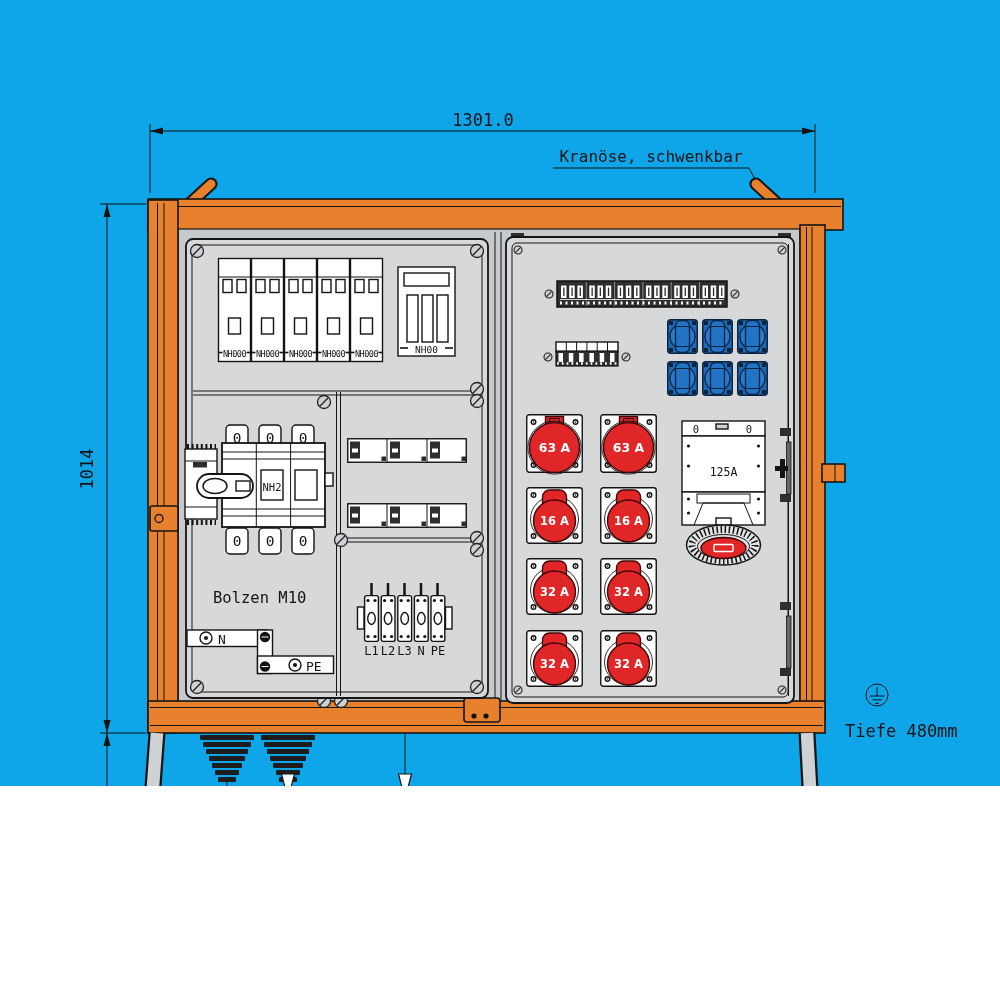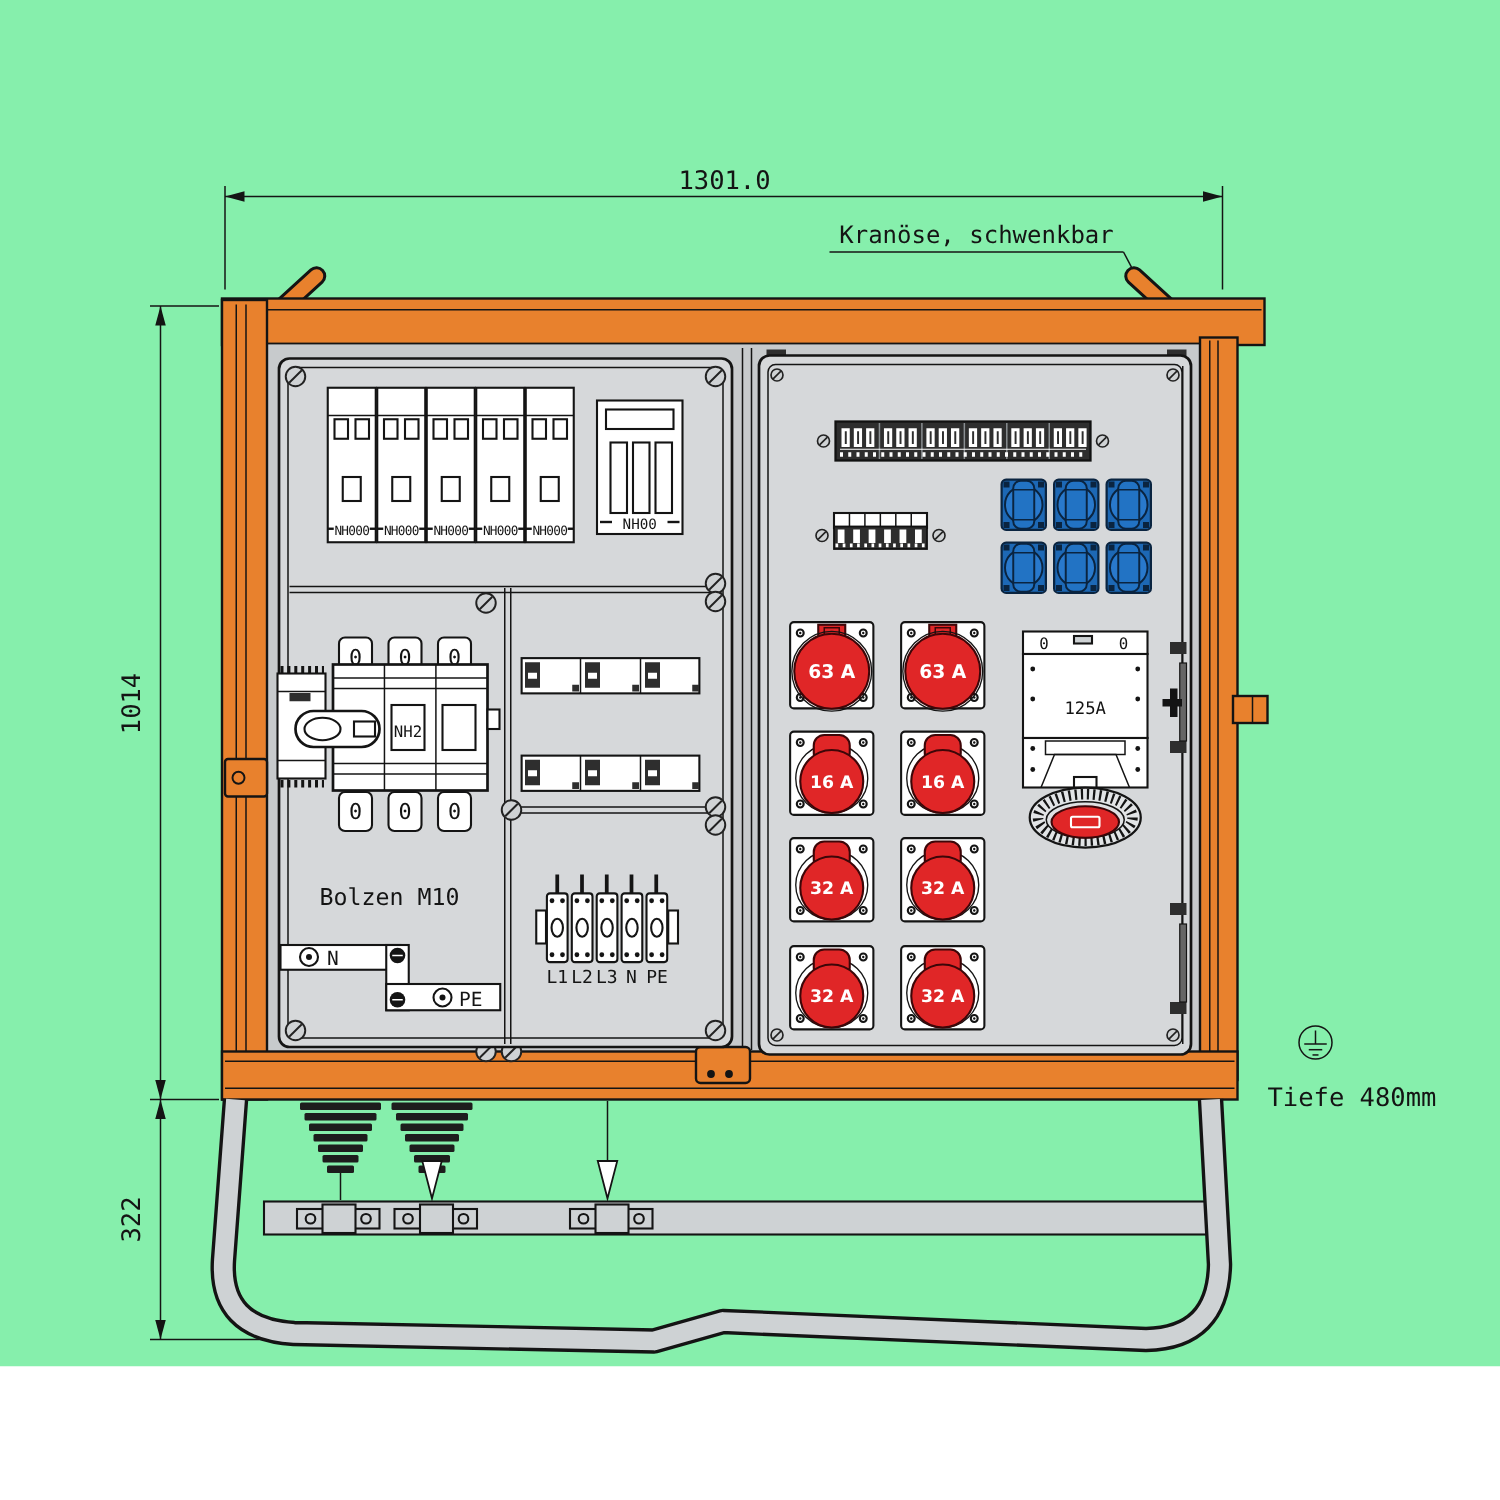--- a/index.html
+++ b/index.html
@@ -1,16 +1,16 @@
 <!DOCTYPE html>
 <html style="--c-orange: #E8812D; --c-red: #E02627; --c-red_dark: #3D0608; --c-blue: #2273C4; --c-blue_dark: #0A2440; --c-panel: #D6D8DA; --c-interior: #C7CACC; --c-metal: #CED2D4; --c-line: #141414; --c-dark: #2E2E2E;"><head>
 <meta charset="utf-8">
 <style>
   html,body{margin:0;padding:0;background:#fff;}
-  .stage{width:1000px;height:911px;position:relative;background:#86efac;}
+  .stage{width:1000px;height:786px;position:relative;background:#0ea5e9;}
   svg{display:block;}
   
   .ln  {stroke:var(--c-line,#141414);stroke-width:1;fill:none;}
   .ln2 {stroke:var(--c-line,#141414);stroke-width:1.6;fill:none;}
   .oj  {fill:var(--c-orange,#E8812D);stroke:var(--c-line,#141414);stroke-width:1.6;}
   .pnl {fill:var(--c-panel,#D6D8DA);stroke:var(--c-line,#141414);stroke-width:1.8;}
   .wht {fill:#fff;stroke:var(--c-line,#141414);stroke-width:1.4;}
   .wht2{fill:#fff;stroke:var(--c-line,#141414);stroke-width:1.8;}
   .blk {fill:var(--c-dark,#2E2E2E);}
   .red {fill:var(--c-red,#E02627);stroke:var(--c-red_dark,#3D0608);stroke-width:1.4;}

